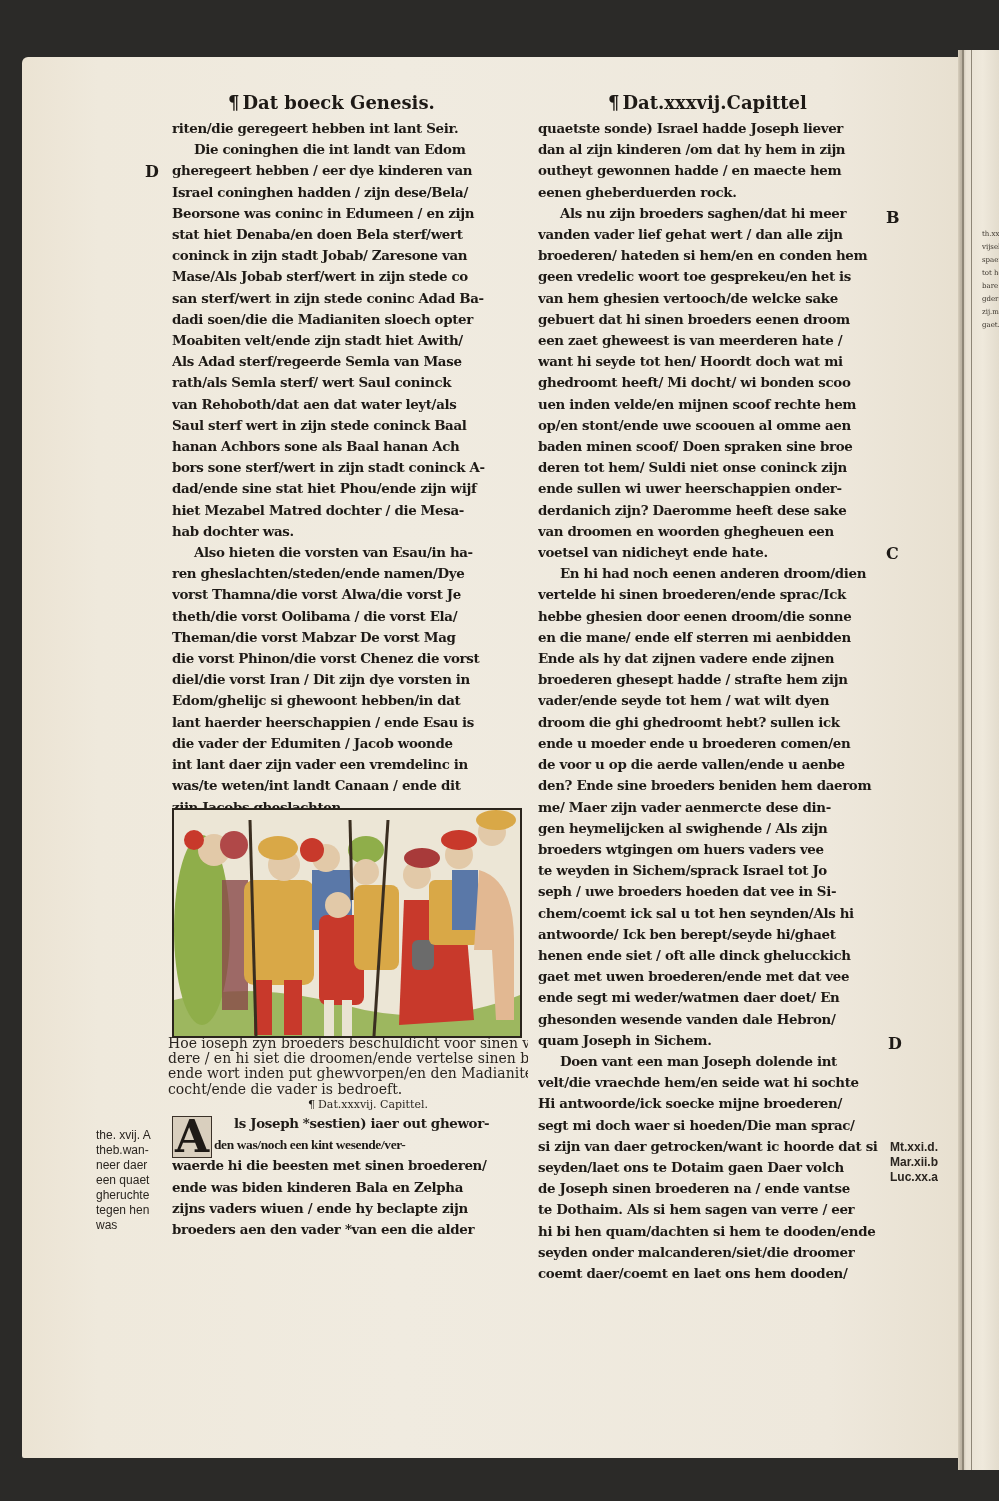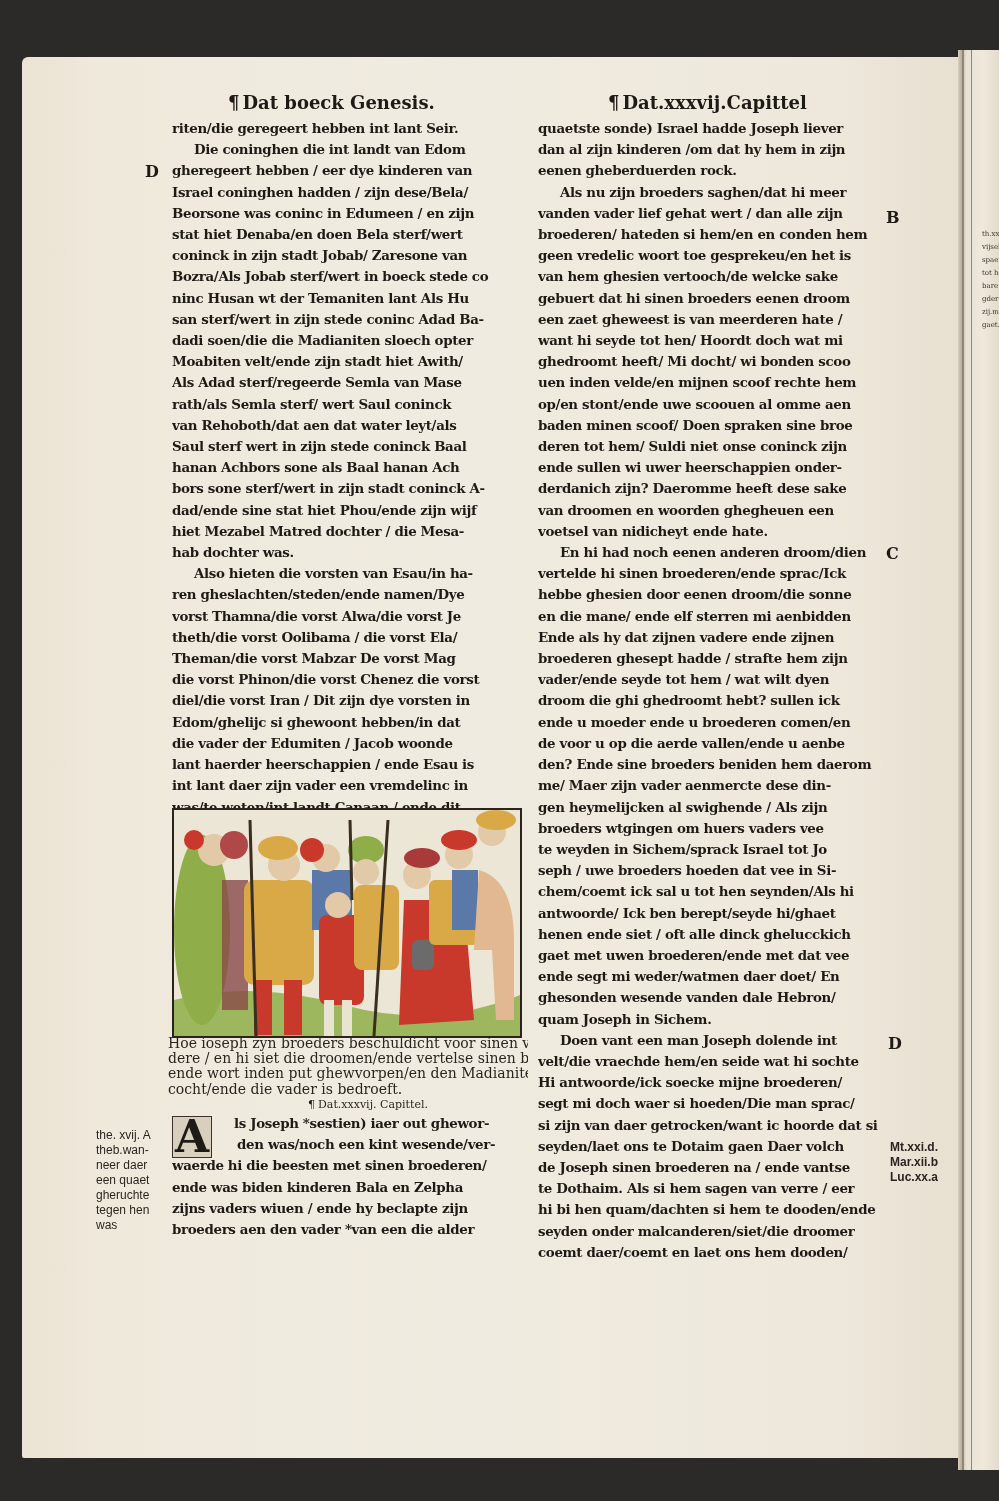--- a/index.html
+++ b/index.html
@@ -88,44 +88,43 @@
 </div>
 
 <div class="col" id="leftcol" style="left:172px;top:118px;width:348px">
     <div class="line">riten/die geregeert hebben int lant Seir.</div>
     <div class="line indent">Die coninghen die int landt van Edom</div>
     <div class="line">gheregeert hebben / eer dye kinderen van</div>
     <div class="line">Israel coninghen hadden / zijn dese/Bela/</div>
     <div class="line">Beorsone was coninc in Edumeen / en zijn</div>
     <div class="line">stat hiet Denaba/en doen Bela sterf/wert</div>
     <div class="line">coninck in zijn stadt Jobab/ Zaresone van</div>
-    <div class="line">Bozra/Als Jobab sterf/wert in boeck stede co</div>
-    <div class="line">ninc Husan wt der Temaniten lant Als Hu</div>
+    <div class="line">Mase/Als Jobab sterf/wert in zijn stede co</div>
     <div class="line">san sterf/wert in zijn stede coninc Adad Ba-</div>
     <div class="line">dadi soen/die die Madianiten sloech opter</div>
     <div class="line">Moabiten velt/ende zijn stadt hiet Awith/</div>
     <div class="line">Als Adad sterf/regeerde Semla van Mase</div>
     <div class="line">rath/als Semla sterf/ wert Saul coninck</div>
     <div class="line">van Rehoboth/dat aen dat water leyt/als</div>
     <div class="line">Saul sterf wert in zijn stede coninck Baal</div>
     <div class="line">hanan Achbors sone als Baal hanan Ach</div>
     <div class="line">bors sone sterf/wert in zijn stadt coninck A-</div>
     <div class="line">dad/ende sine stat hiet Phou/ende zijn wijf</div>
     <div class="line">hiet Mezabel Matred dochter / die Mesa-</div>
     <div class="line">hab dochter was.</div>
     <div class="line indent">Also hieten die vorsten van Esau/in ha-</div>
     <div class="line">ren gheslachten/steden/ende namen/Dye</div>
     <div class="line">vorst Thamna/die vorst Alwa/die vorst Je</div>
     <div class="line">theth/die vorst Oolibama / die vorst Ela/</div>
     <div class="line">Theman/die vorst Mabzar De vorst Mag</div>
     <div class="line">die vorst Phinon/die vorst Chenez die vorst</div>
     <div class="line">diel/die vorst Iran / Dit zijn dye vorsten in</div>
     <div class="line">Edom/ghelijc si ghewoont hebben/in dat</div>
+    <div class="line">lant haerder heerschappien / ende Esau is</div>
     <div class="line">die vader der Edumiten /   Jacob woonde</div>
-    <div class="line">lant haerder heerschappien / ende Esau is</div>
     <div class="line">int lant daer zijn  vader een vremdelinc in</div>
     <div class="line">was/te weten/int landt Canaan / ende dit</div>
     <div class="line">zijn Jacobs gheslachten .</div>
   </div>
 <div class="marginal" style="left:145px;top:162px">D</div>
 
 <div class="woodcut">
   <svg width="346" height="226" viewBox="0 0 346 226">
     <rect width="346" height="226" fill="#ece6d6"></rect>
     <path d="M0 190 Q80 170 170 195 T346 185 V226 H0Z" fill="#8fae4a" opacity="0.85"></path>
@@ -179,39 +178,40 @@
     <div class="line">ende wort inden put ghewvorpen/en den Madianiten ver</div>
     <div class="line">cocht/ende die vader is bedroeft.</div>
   </div>
 <div class="chapter-head">
   <span class="pilcrow">¶</span><span>Dat.xxxvij. Capittel.</span>
 </div>
 
 <div class="dropcap">A</div>
 <div class="col" id="chaptercol" style="left:172px;top:1113px;width:348px">
     <div class="line" style="padding-left: 42px; margin-left: 20px;">ls Joseph *sestien) iaer out ghewor-</div>
-    <div class="line" style="padding-left: 65px;">den was/noch een kint wesende/ver-</div>
+    <div class="line" style="padding-left: 42px; font-family: Liberation Serif, serif;">den was/noch een kint wesende/ver-</div>
     <div class="line" style="padding-left: 0px;">waerde hi die beesten met sinen broederen/</div>
     <div class="line" style="padding-left: 0px;">ende was biden kinderen Bala en Zelpha</div>
     <div class="line" style="padding-left: 0px;">zijns vaders wiuen / ende hy beclapte zijn</div>
     <div class="line" style="padding-left: 0px;">broeders aen den vader *van een die alder</div>
   </div>
 <div class="note" id="leftnote" style="left:96px;top:1128px">
     <div>the. xvij. A</div>
     <div>theb.wan-</div>
     <div>neer daer</div>
     <div>een quaet</div>
     <div>gheruchte</div>
     <div>tegen hen</div>
     <div>was</div>
   </div>
 
 <div class="col" id="rightcol" style="left:538px;top:118px;width:348px">
     <div class="line">quaetste sonde) Israel hadde Joseph liever</div>
     <div class="line">dan al zijn kinderen /om dat hy hem in zijn</div>
+    <div class="line">outheyt gewonnen hadde / en maecte hem</div>
     <div class="line">eenen gheberduerden rock.</div>
     <div class="line indent">Als nu zijn broeders saghen/dat hi meer</div>
     <div class="line">vanden vader lief gehat wert / dan alle zijn</div>
     <div class="line">broederen/ hateden si hem/en en conden hem</div>
     <div class="line">geen vredelic woort toe gesprekeu/en het is</div>
     <div class="line">van hem ghesien vertooch/de welcke sake</div>
     <div class="line">gebuert dat hi sinen broeders eenen droom</div>
     <div class="line">een zaet gheweest is van meerderen hate /</div>
     <div class="line">want hi seyde tot hen/ Hoordt doch wat mi</div>
     <div class="line">ghedroomt heeft/ Mi docht/ wi bonden scoo</div>

